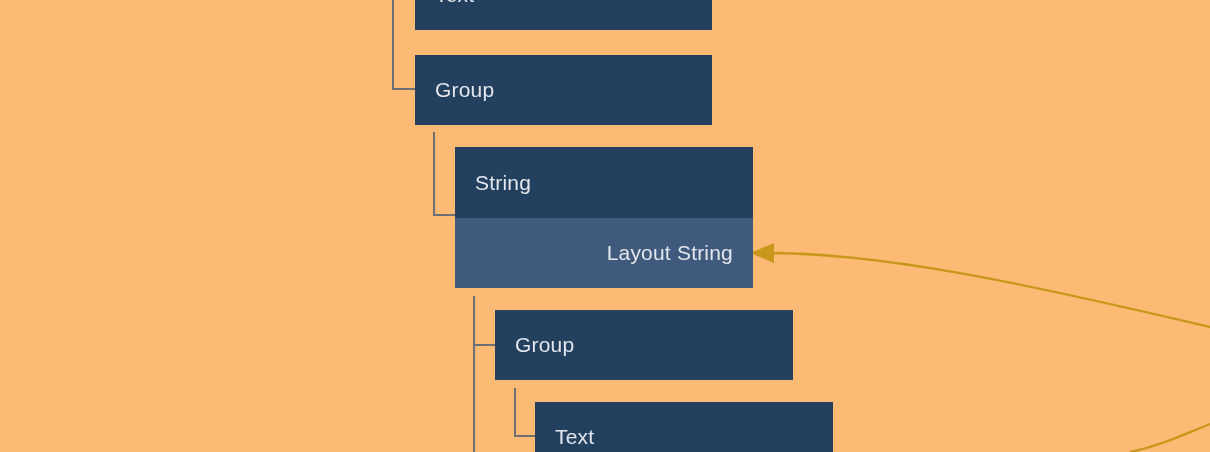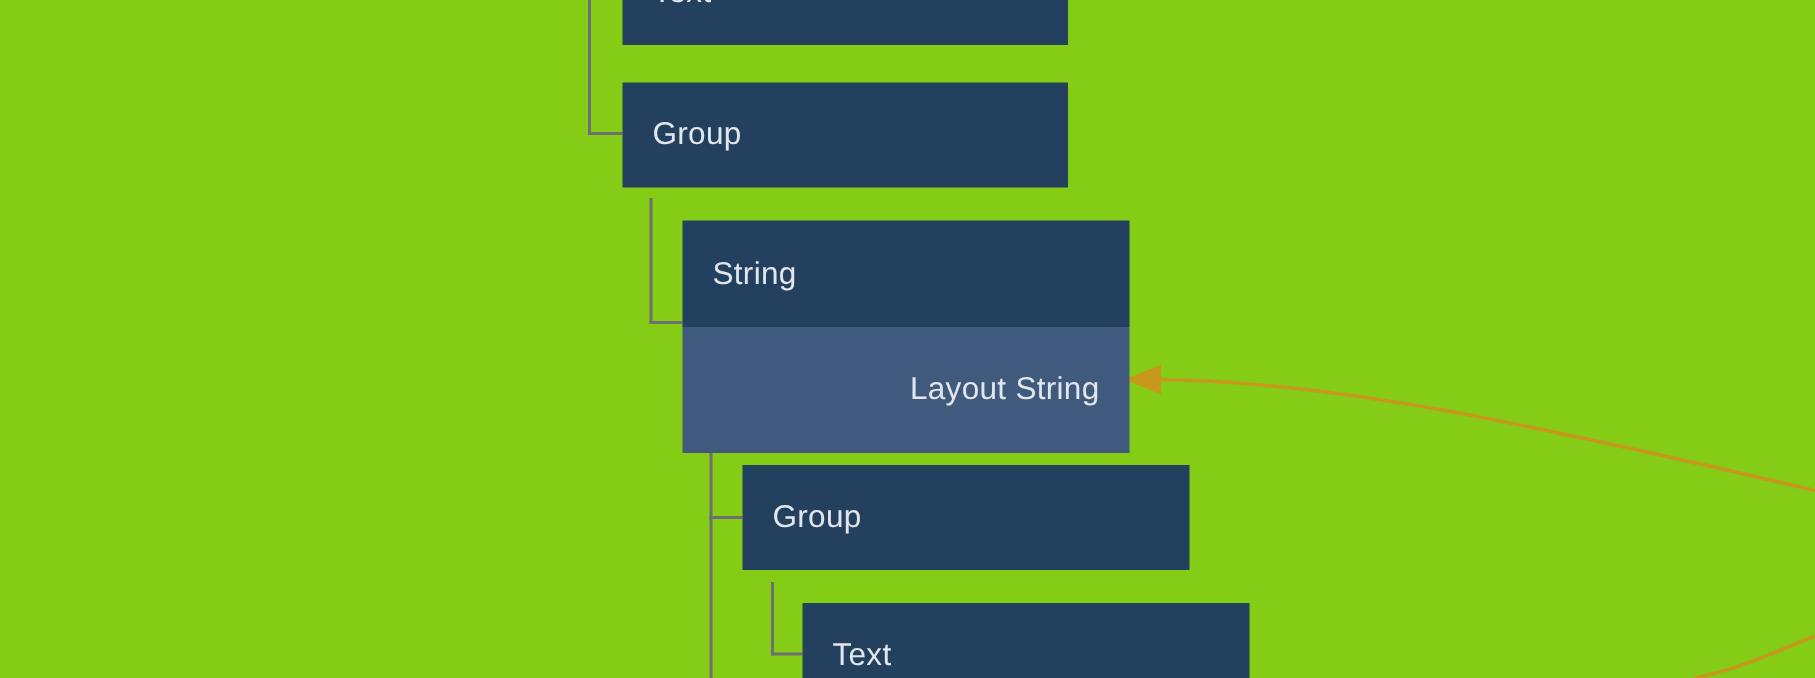--- a/index.html
+++ b/index.html
@@ -53,21 +53,21 @@
     position: absolute;
     left: 0; top: 0;
     width: 1210px;
     height: 452px;
     pointer-events: none;
   }
 </style>
 </head>
 <body>
 
-<div id="canvas" style="width: 1210px; height: 452px; background: #84cc16;">
+<div id="canvas" style="width: 1210px; height: 452px; background: #fdba74;">
 
   <svg id="links" viewBox="0 0 1210 452" xmlns="http://www.w3.org/2000/svg">
     <g>
       <path id="lk0" fill="none" stroke="#c8981c" stroke-width="2.4" d="M 766 253 C 880 253, 1010 280, 1210 327"></path>
       <polygon id="ah0" fill="#c8981c" points="750,253 774,243 774,263"></polygon>
     </g>
     <g>
       <path id="lk1" fill="none" stroke="#c8981c" stroke-width="2.4" d="M 1130 452 C 1160 446, 1185 434, 1210 424"></path>
     </g>
   </svg>
@@ -83,21 +83,21 @@
   </div>
 
   <div class="node dark left" style="left: 415px; top: 55px; width: 297px; height: 70px; background: rgb(36, 64, 95); color: rgb(226, 230, 236); justify-content: flex-start;">
     <span class="label">Group</span>
   </div>
 
   <div class="node dark left" style="left: 455px; top: 147px; width: 298px; height: 71px; background: rgb(36, 64, 95); color: rgb(226, 230, 236); justify-content: flex-start;">
     <span class="label">String</span>
   </div>
 
-  <div class="node light right" style="left: 455px; top: 218px; width: 298px; height: 84px; background: rgb(63, 90, 124); color: rgb(226, 230, 236); justify-content: flex-end;">
+  <div class="node light right" style="left: 455px; top: 218px; width: 298px; height: 70px; background: rgb(63, 90, 124); color: rgb(226, 230, 236); justify-content: flex-end;">
     <span class="label">Layout String</span>
   </div>
 
   <div class="node dark left" style="left: 495px; top: 310px; width: 298px; height: 70px; background: rgb(36, 64, 95); color: rgb(226, 230, 236); justify-content: flex-start;">
     <span class="label">Group</span>
   </div>
 
   <div class="node dark left" style="left: 535px; top: 402px; width: 298px; height: 70px; background: rgb(36, 64, 95); color: rgb(226, 230, 236); justify-content: flex-start;">
     <span class="label">Text</span>
   </div>

